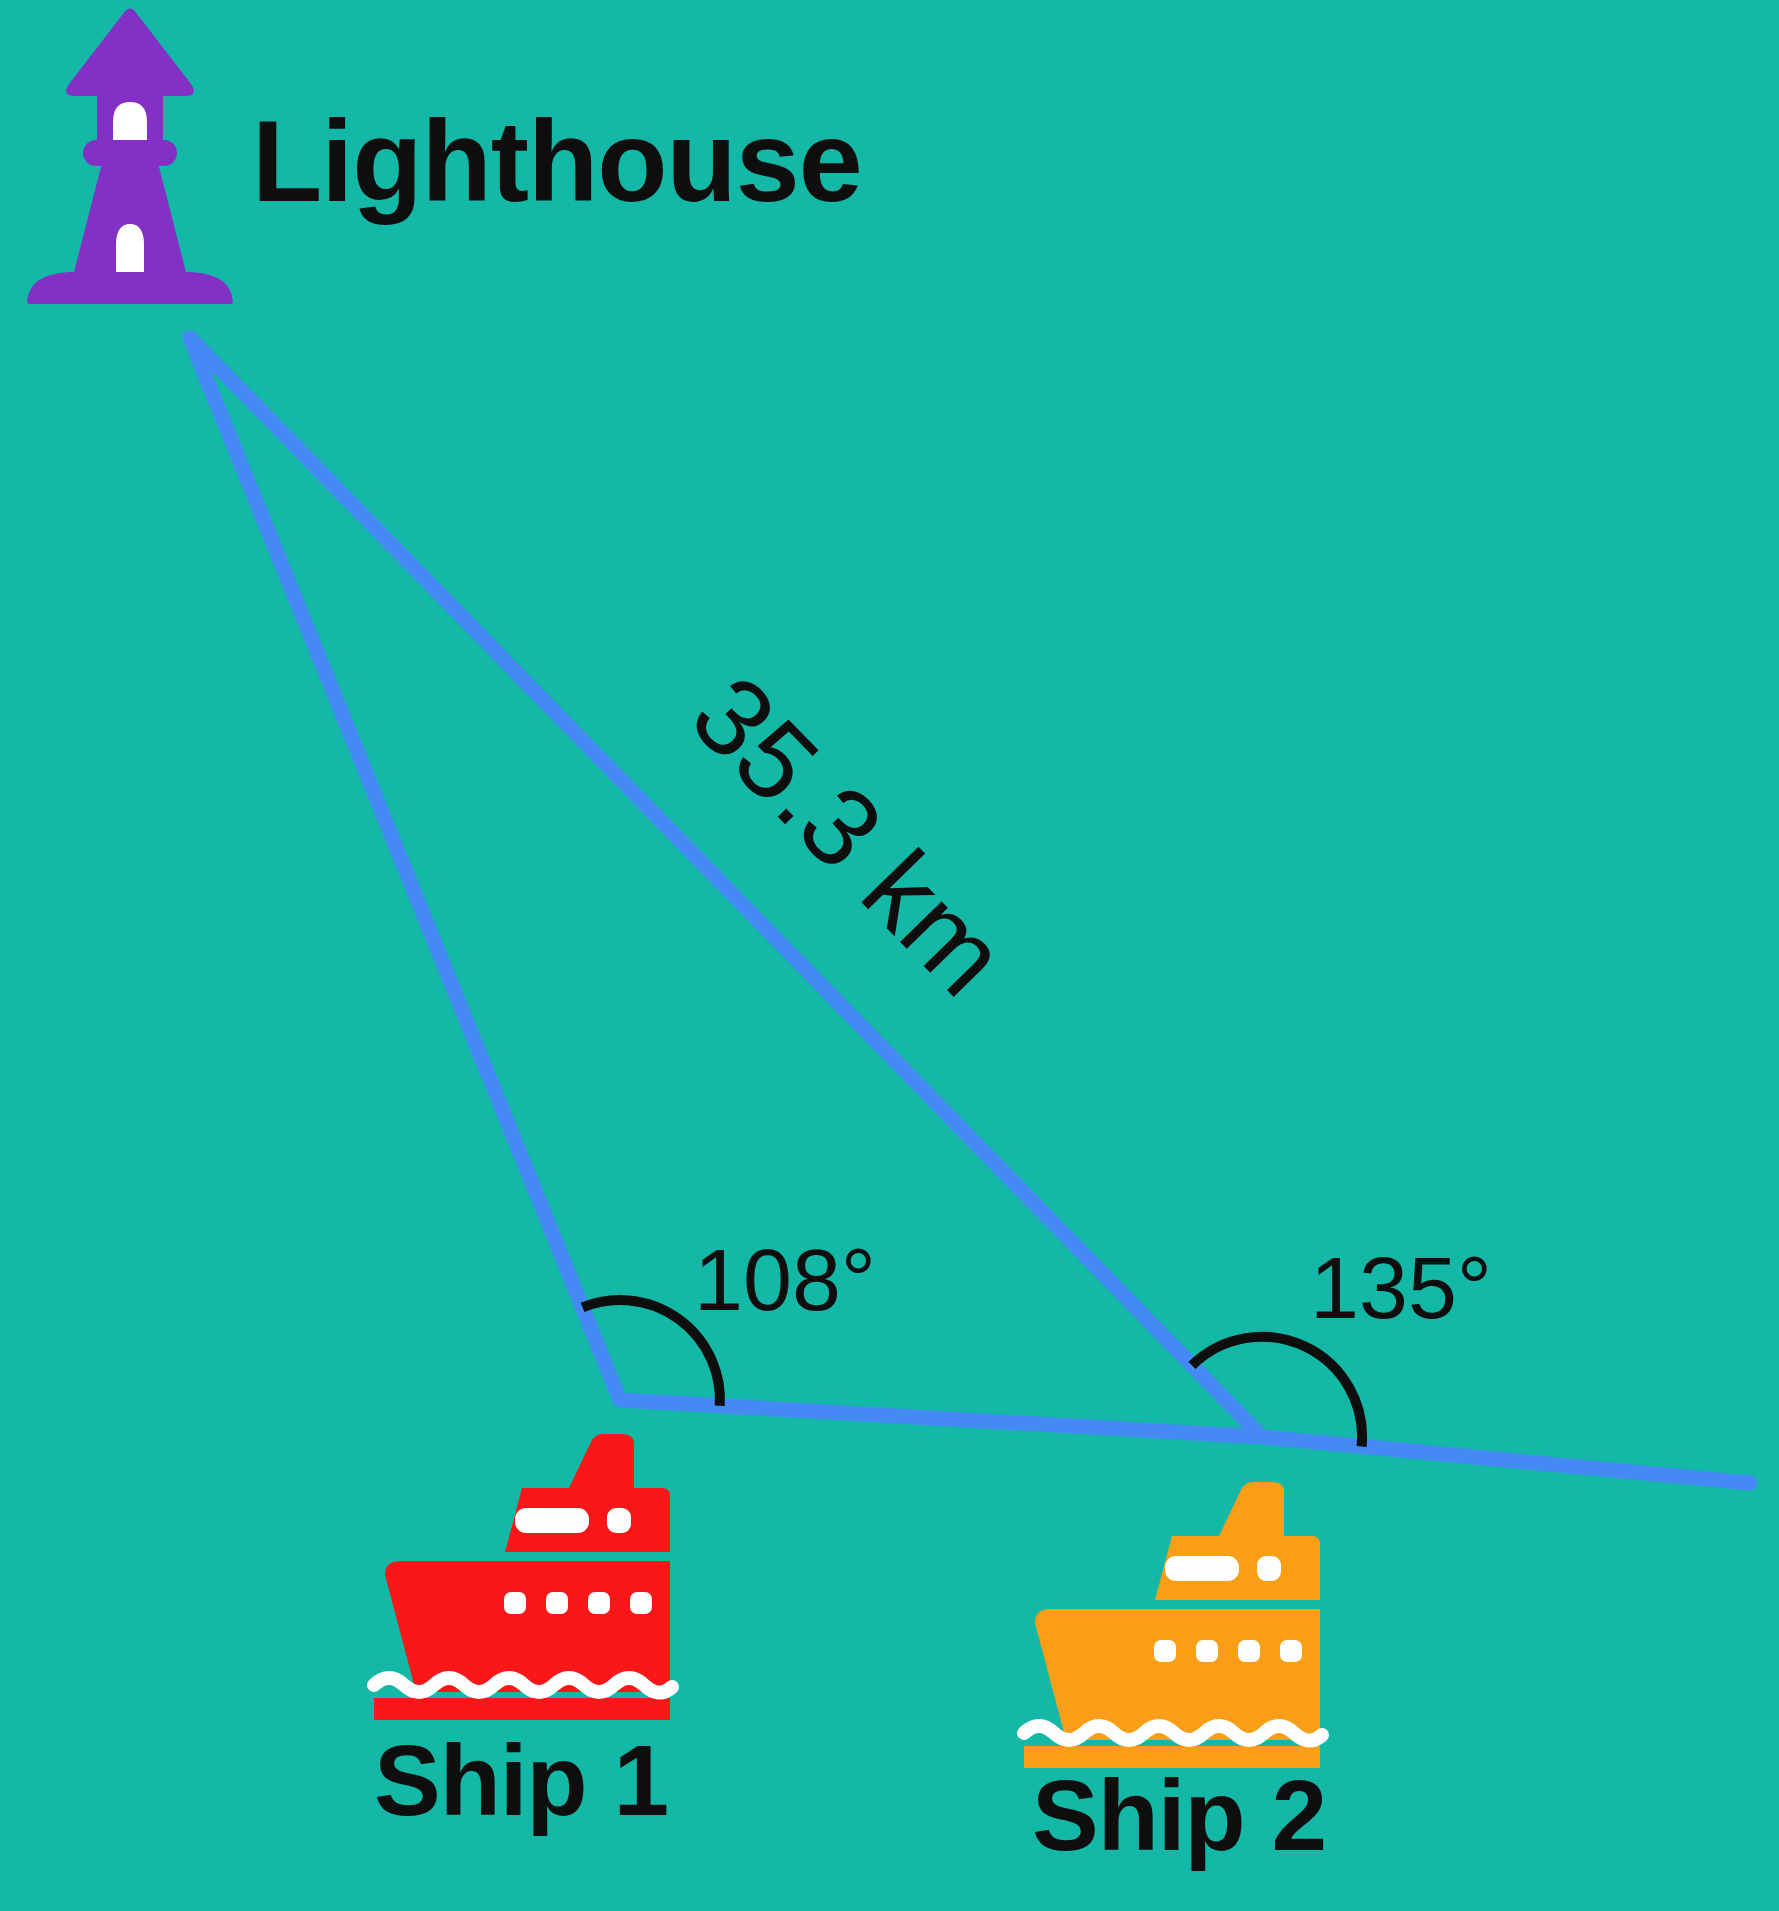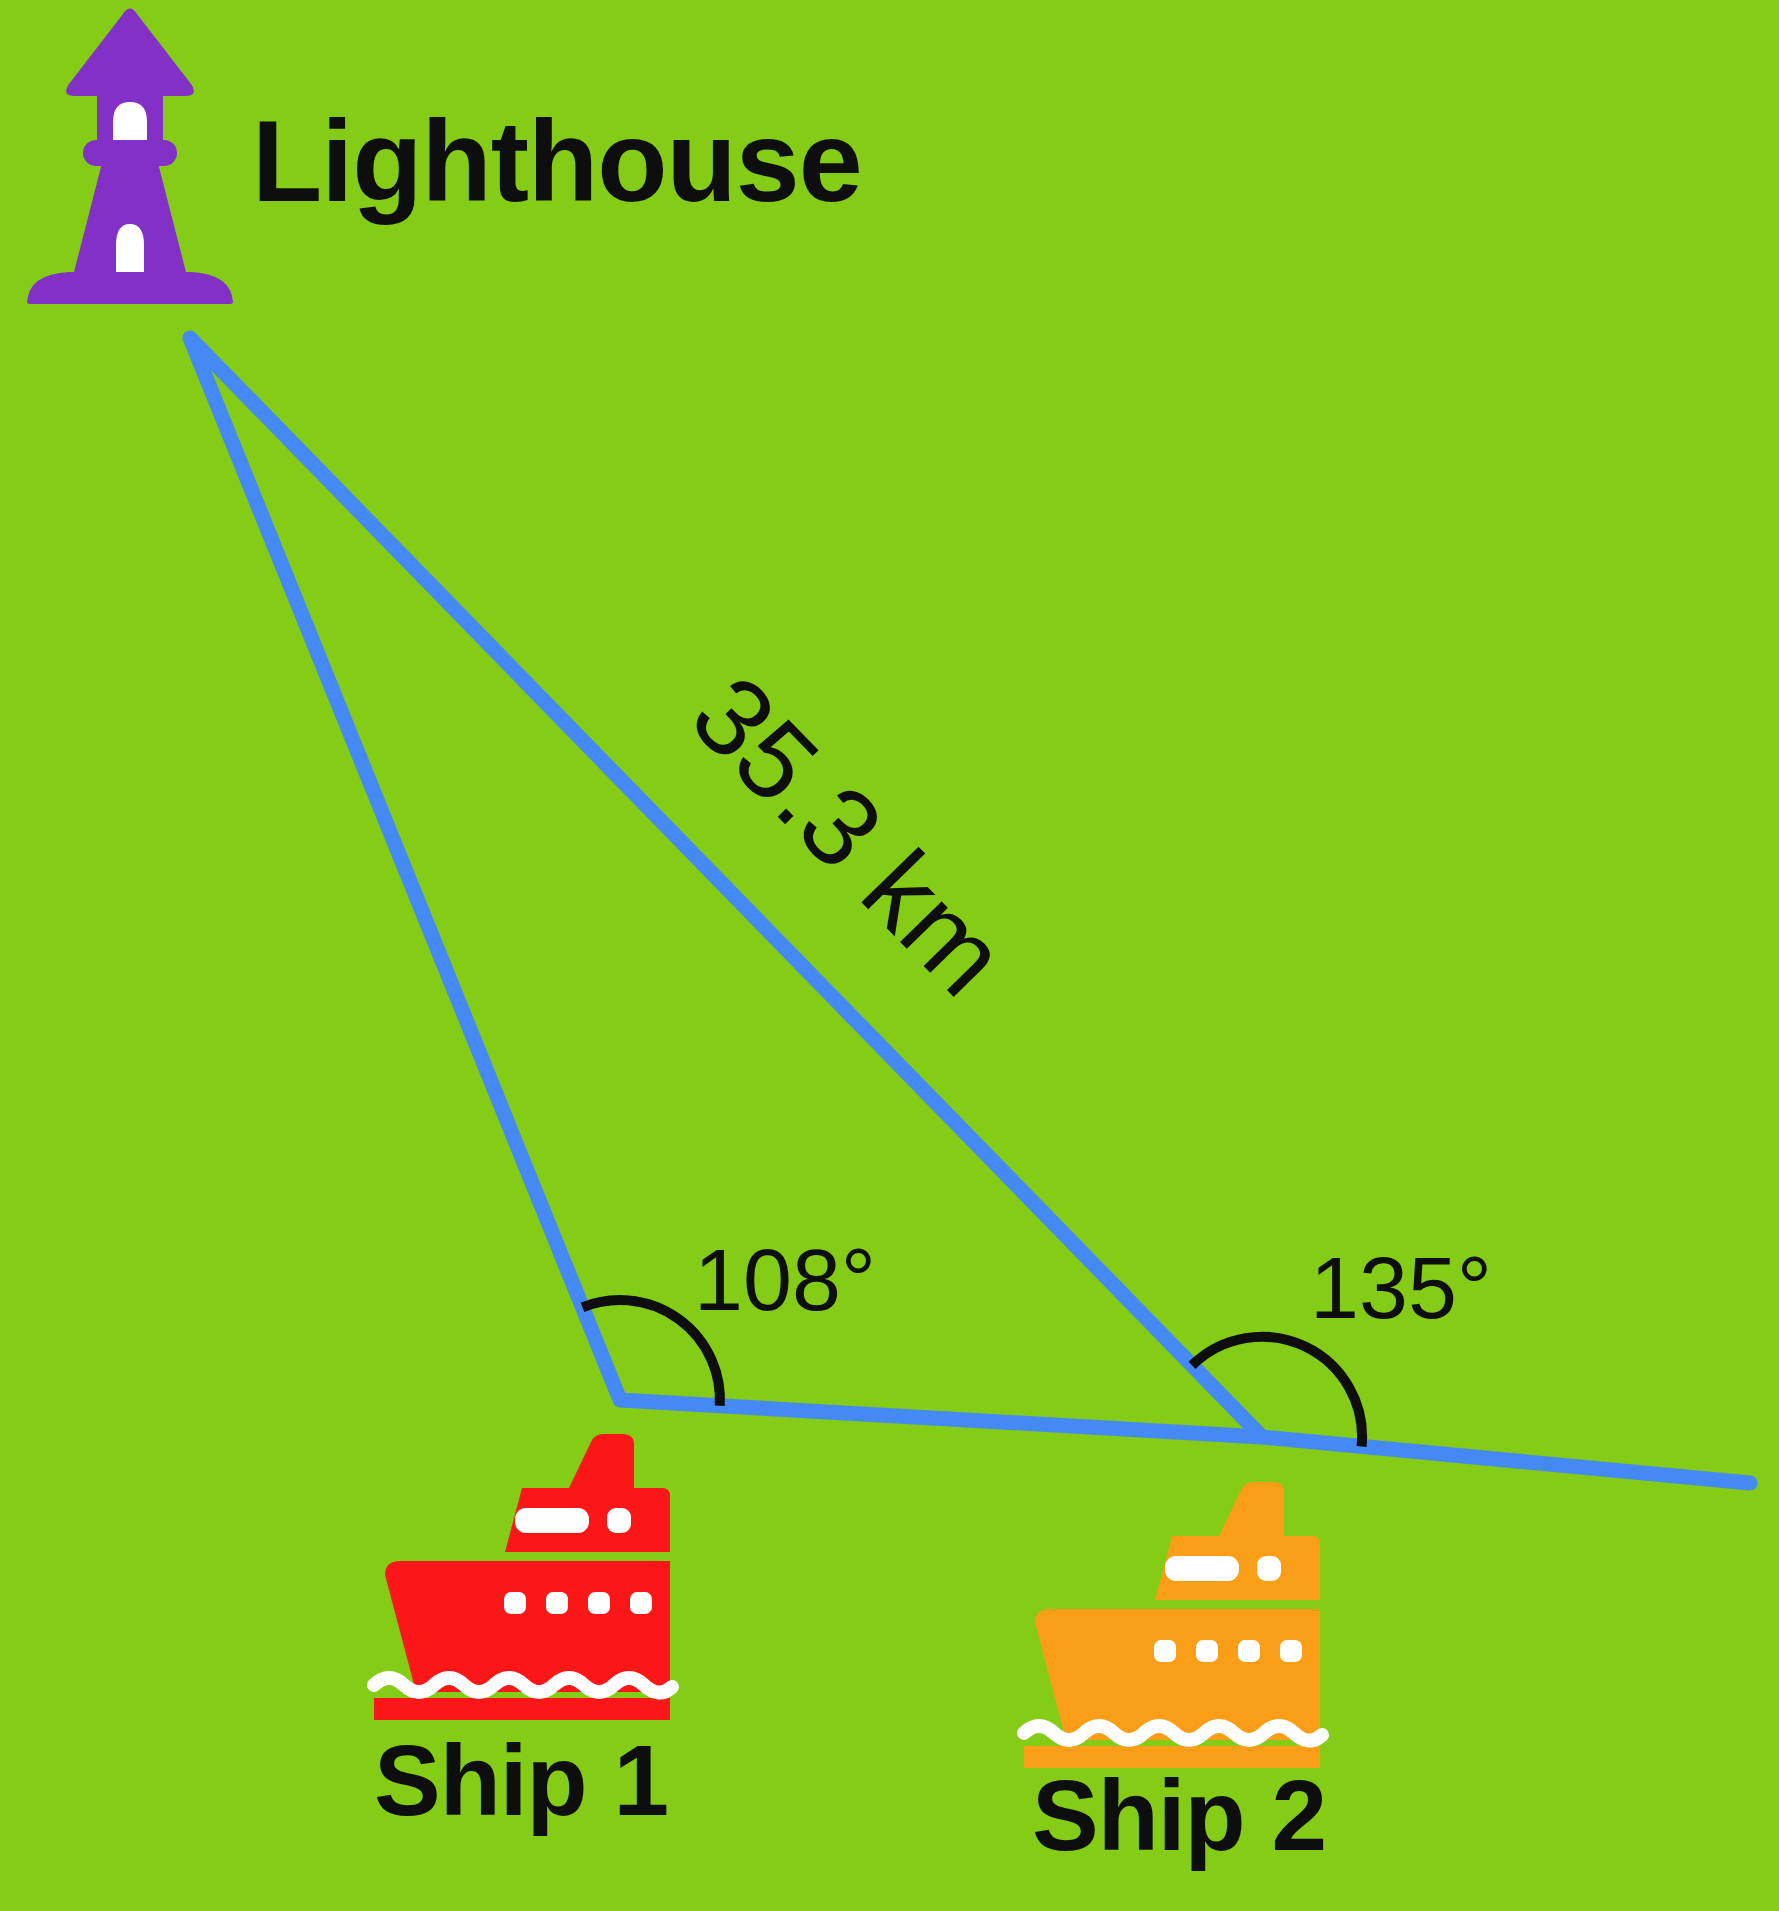--- a/index.html
+++ b/index.html
@@ -1,20 +1,20 @@
 <!DOCTYPE html>
 <html><head>
 <meta charset="utf-8">
 <style>
   html, body { margin: 0; padding: 0; background: #ffffff; }
   .stage {
     position: relative;
     width: 1779px;
     height: 1911px;
-    background: #84cc16;
+    background: #14b8a6;
     overflow: hidden;
     font-family: "Liberation Sans", sans-serif;
   }
   svg { display: block; }
   text { font-family: "Liberation Sans", sans-serif; fill: #0e0e0e; }
   .t-title   { font-size: 115px; font-weight: 600; letter-spacing: -1px; }
   .t-ship    { font-size: 100px; font-weight: 600; letter-spacing: -1px; }
   .t-angle   { font-size: 88px;  font-weight: 500; }
   .t-dist    { font-size: 110px; font-weight: 500; }
 </style>

